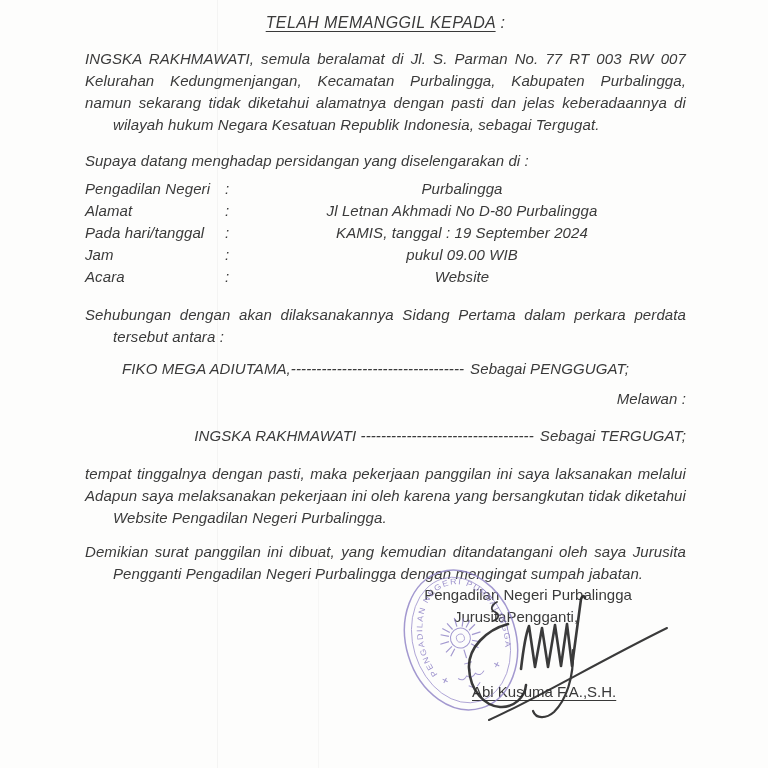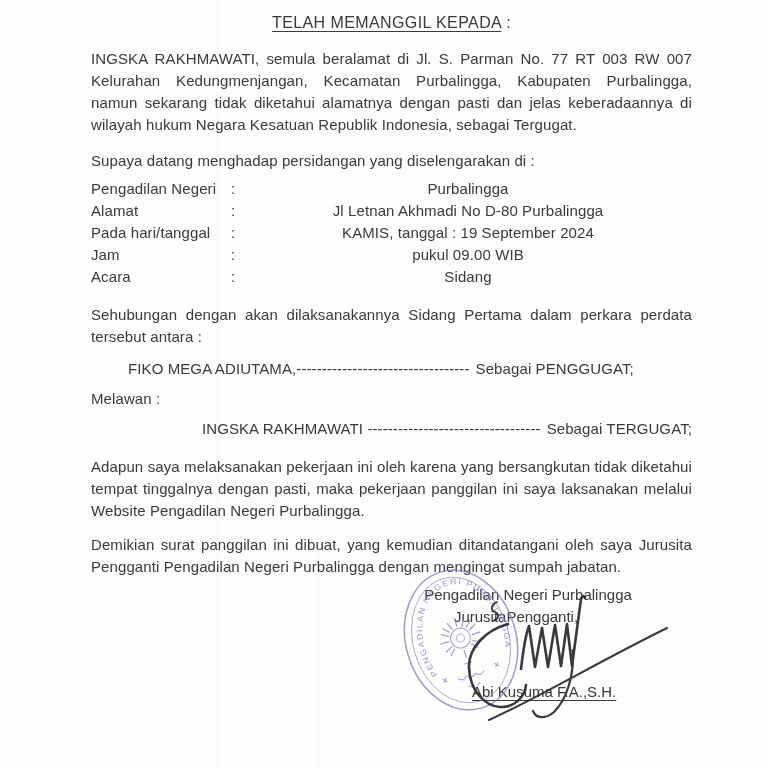--- a/index.html
+++ b/index.html
@@ -24,58 +24,59 @@
     width: 1px; height: 768px;
     background: rgba(110,110,110,0.06);
   }
   .fold-line-2 {
     position: absolute; left: 318px; top: 545px;
     width: 1px; height: 223px;
     background: rgba(110,110,110,0.05);
   }
   .content {
     position: absolute;
-    left: 91px; top: 12px;
+    left: 85px; top: 12px;
     width: 601px;
     font-size: 15px;
     line-height: 22px;
     letter-spacing: 0.1px;
     color: #3a3a3a;
     z-index: 2;
+    font-style: italic;
   }
   .doc-title {
     text-align: center;
     font-size: 16px;
     margin: 0 0 14px 0;
     font-weight: 400;
     letter-spacing: 0.4px;
     white-space: nowrap;
   }
   .doc-title .underlined {
     text-decoration: underline;
     text-underline-offset: 3px;
   }
   .para { margin: 0 0 14px 0; }
   .jline { text-align: justify; text-align-last: justify; }
-  .jlast { text-align: left; text-align-last: left; }
+  .jlast { text-align: left; text-align-last: left; margin-left: 28px; }
   .single-line { margin: 6px 0 6px 0; }
   .details-table { margin: 0 0 16px 0; }
   .detail-row { display: flex; height: 22px; }
   .detail-label { width: 140px; flex: none; }
   .detail-colon { width: 13px; flex: none; }
   .detail-value { flex: 1; white-space: nowrap; text-align: center; }
   .para-tight { margin: 0 0 10px 0; }
   .party-line {
     margin: 0 0 8px 0;
     white-space: nowrap;
   }
   .plaintiff-line { padding-left: 37px; }
   .defendant-line { padding-left: 55px; margin-bottom: 16px; text-align: right; }
   .party-role { margin-left: 6px; }
-  .versus-line { text-align: left; margin: 0 0 8px 0; }
+  .versus-line { text-align: right; margin: 0 0 15px 0; }
   .para-adapun { margin: 0 0 12px 0; }
   .para-demikian { margin: 0; }
 
   .signature-block {
     position: absolute;
     left: 398px; top: 584px;
     width: 260px;
     text-align: center;
     font-size: 15px;
     line-height: 22px;
@@ -144,38 +145,38 @@
           <span class="detail-value">KAMIS, tanggal : 19 September 2024</span>
       </div>
       <div class="detail-row">
         <span class="detail-label">Jam</span>
           <span class="detail-colon">:</span>
           <span class="detail-value">pukul 09.00 WIB</span>
       </div>
       <div class="detail-row">
         <span class="detail-label">Acara</span>
           <span class="detail-colon">:</span>
-          <span class="detail-value">Sidang</span>
+          <span class="detail-value">Website</span>
       </div>
     </div>
 
     <div class="para-tight">
       <div class="jline">Sehubungan dengan akan dilaksanakannya Sidang Pertama dalam perkara perdata</div>
       <div class="jlast">tersebut antara :</div>
     </div>
 
     <div class="party-line plaintiff-line"><span>FIKO MEGA ADIUTAMA,</span><span>----------------------------------</span><span class="party-role">Sebagai PENGGUGAT;</span></div>
 
     <div class="versus-line">Melawan :</div>
 
     <div class="party-line defendant-line"><span>INGSKA RAKHMAWATI</span><span> ----------------------------------</span><span class="party-role">Sebagai TERGUGAT;</span></div>
 
     <div class="para-adapun">
+      <div class="jline">tempat tinggalnya dengan pasti, maka pekerjaan panggilan ini saya laksanakan melalui</div>
       <div class="jline">Adapun saya melaksanakan pekerjaan ini oleh karena yang bersangkutan tidak diketahui</div>
-      <div class="jline">tempat tinggalnya dengan pasti, maka pekerjaan panggilan ini saya laksanakan melalui</div>
       <div class="jlast">Website Pengadilan Negeri Purbalingga.</div>
     </div>
 
     <div class="para-demikian">
       <div class="jline">Demikian surat panggilan ini dibuat, yang kemudian ditandatangani oleh saya Jurusita</div>
       <div class="jlast">Pengganti Pengadilan Negeri Purbalingga dengan mengingat sumpah jabatan.</div>
     </div>
 
   </div>
 

